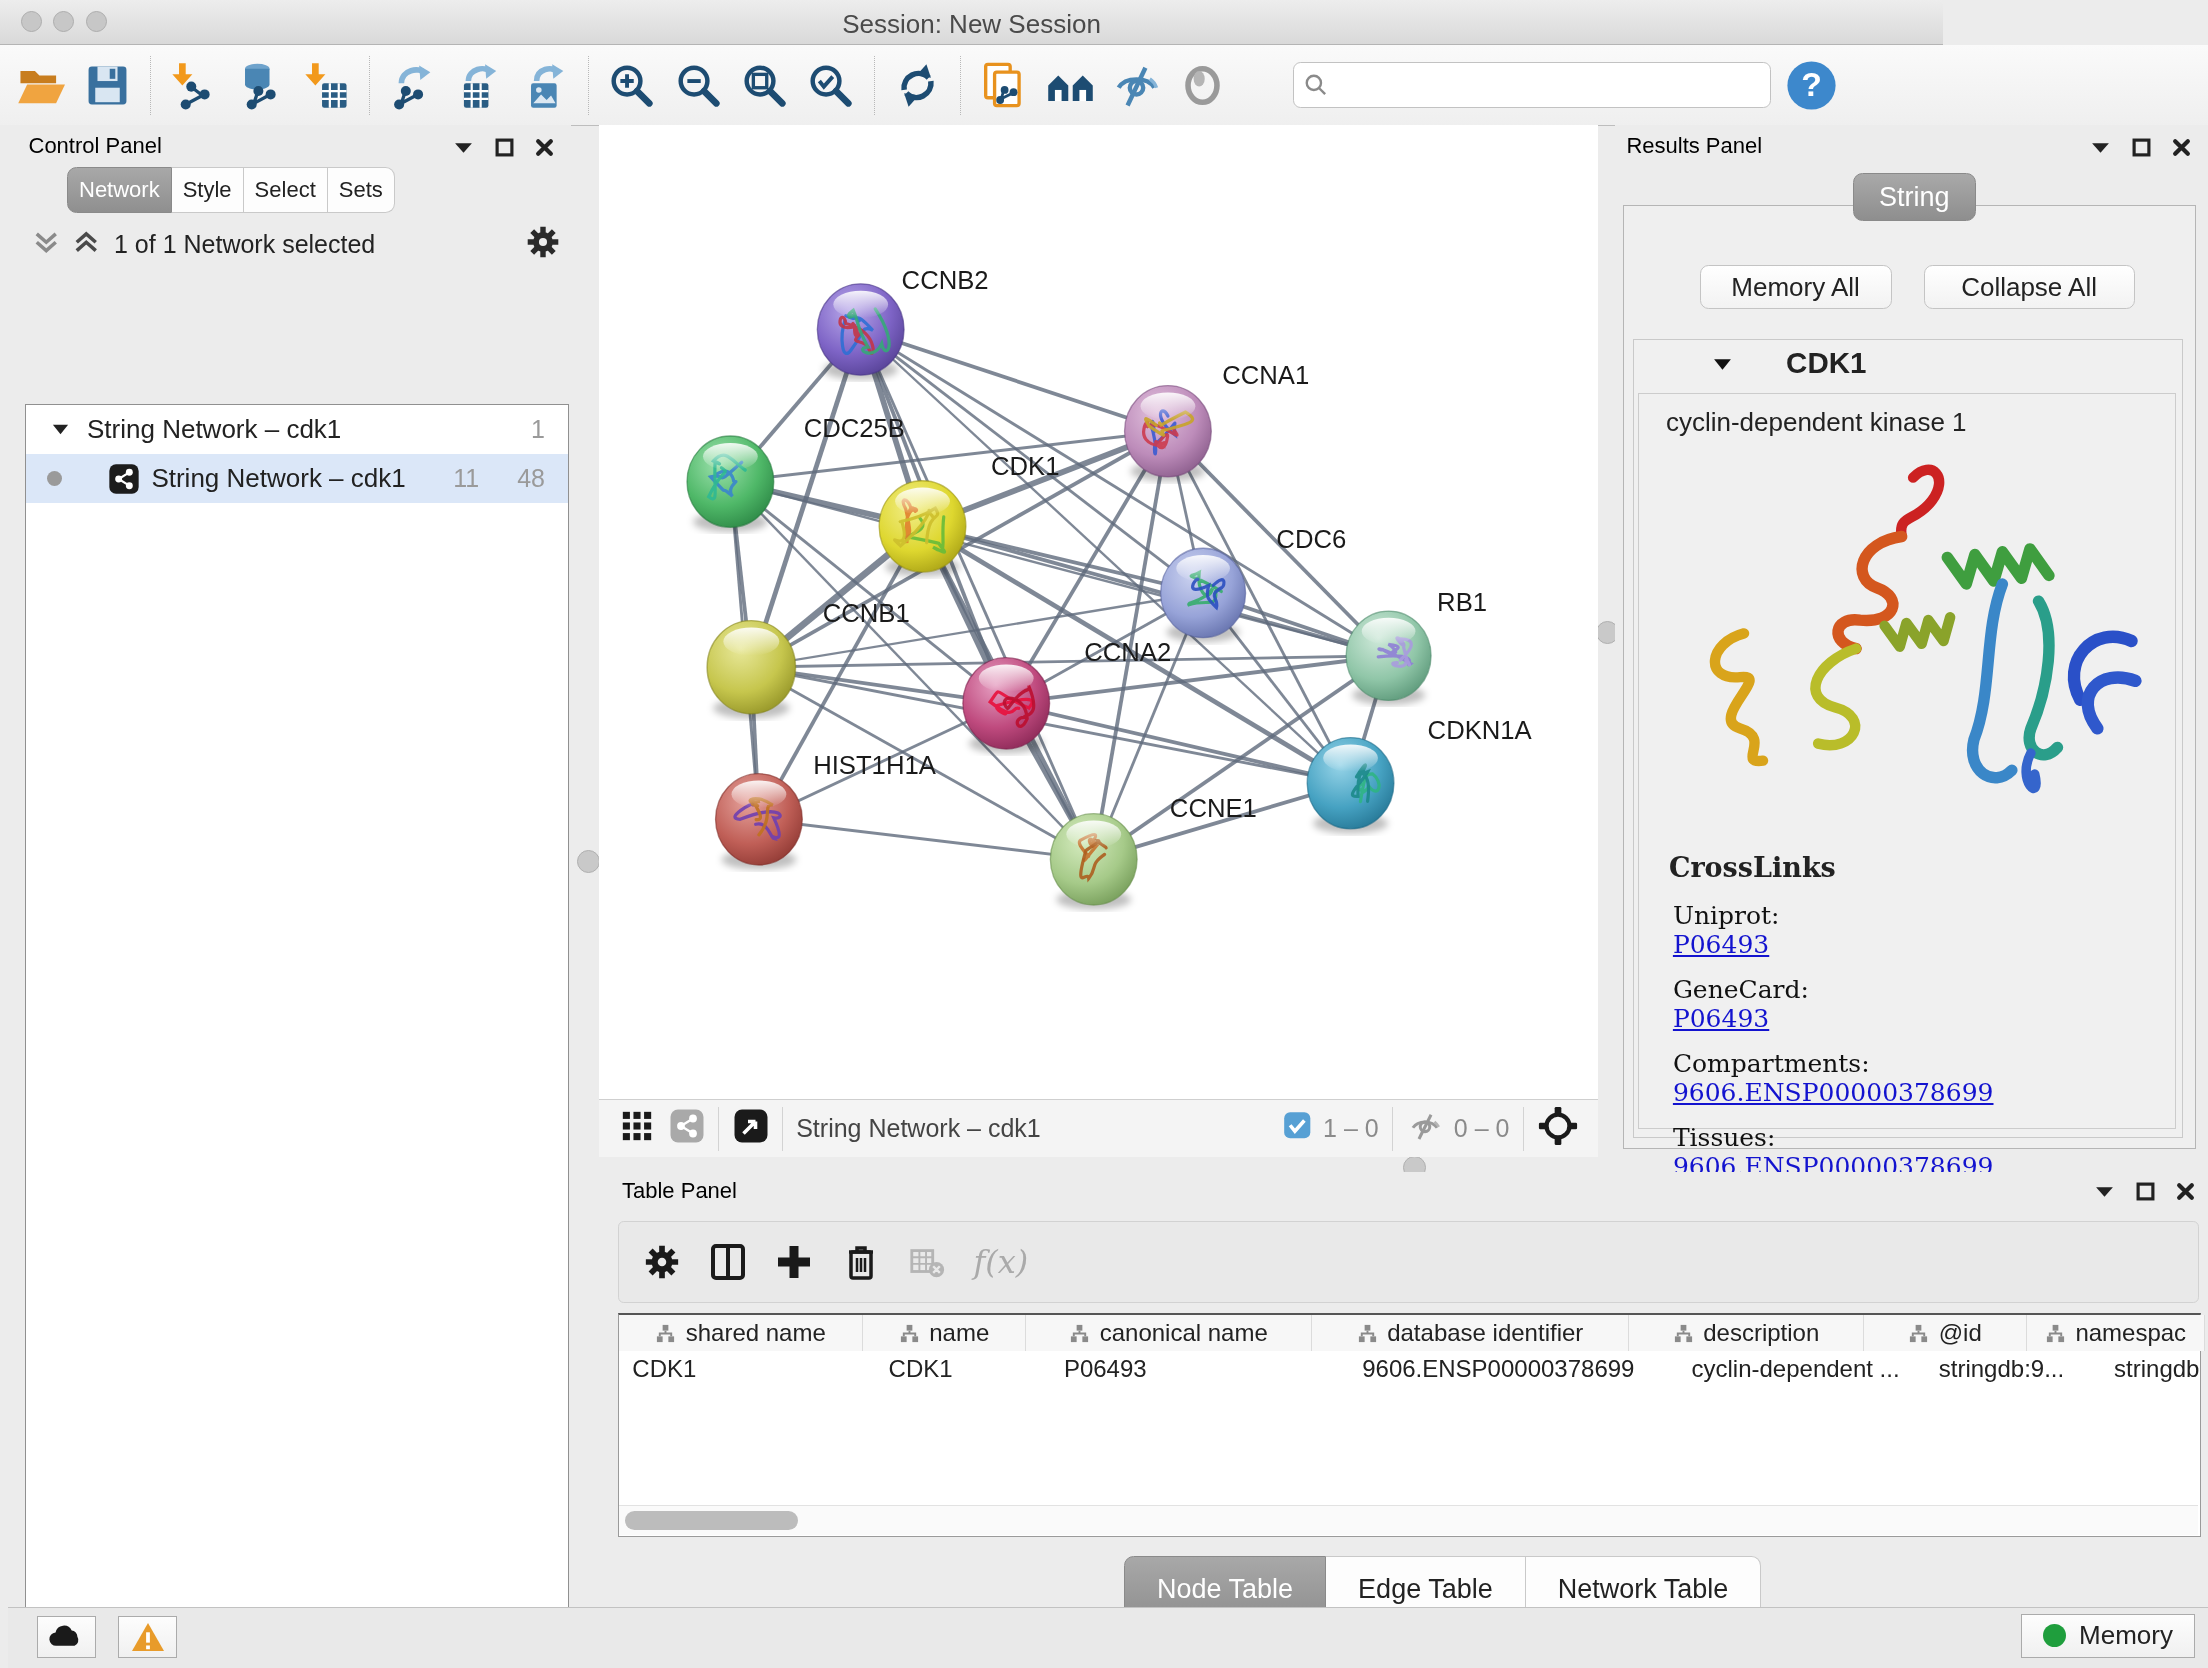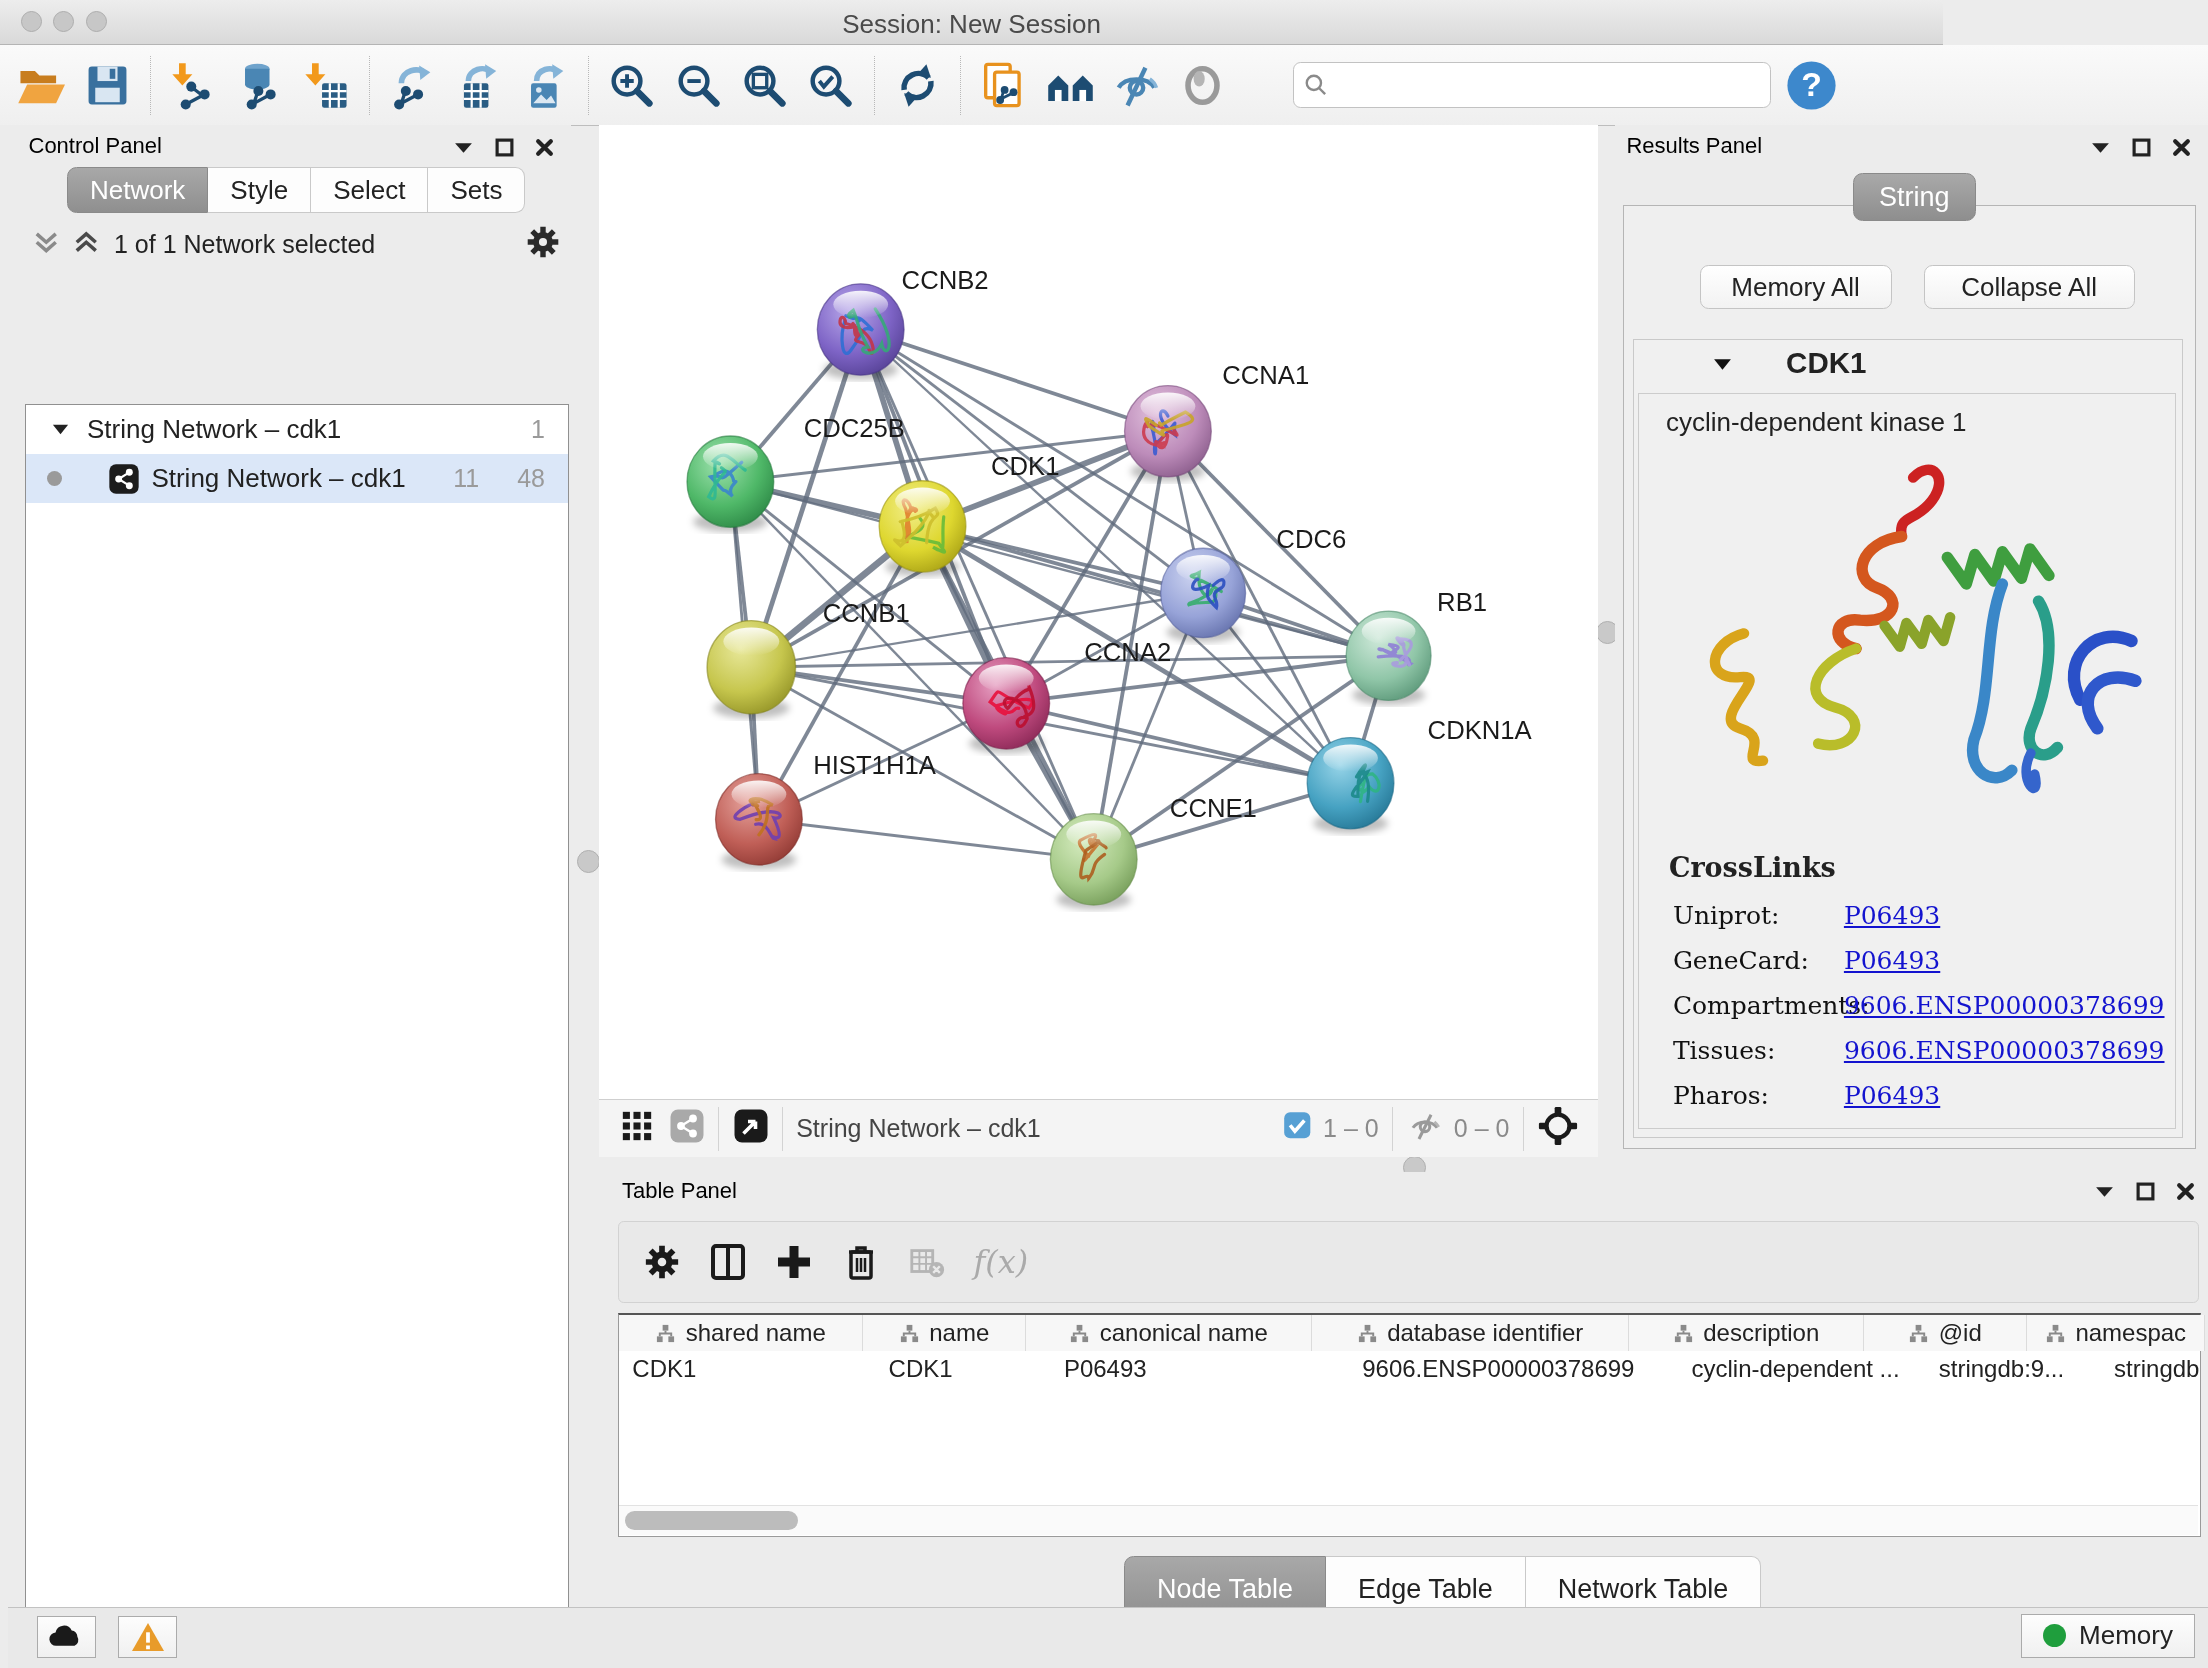--- a/index.html
+++ b/index.html
@@ -17,21 +17,21 @@
   .tbtn{width:55px;height:55px;margin:0 5.7px;display:flex;align-items:center;justify-content:center;}
   .tsep{width:0;height:59px;border-left:1.9px dotted #b8b8b8;margin:0 9.5px;}
   #search-wrap{margin-left:57px;width:476px;height:44px;background:#fff;border:1.9px solid #c2c2c2;
     border-radius:7.6px;display:flex;align-items:center;}
   #search-input{border:none;outline:none;font-size:23px;width:409px;background:transparent;}
   
   .panel-title{font-size:22px;color:#000000;}
   .winctl{display:flex;align-items:center;gap:21px;}
   
   #control-panel{left:0;top:125px;width:571px;height:1482px;background:#ececec;}
-  .tab{height:44px;line-height:44px;padding:0 22px;font-size:26px;background:#fdfdfd;
+  .tab{height:44px;line-height:44px;padding:0 11px;font-size:22px;background:#fdfdfd;
        border:1px solid #c9c9c9;border-left:none;cursor:default;}
   .tab:first-child{border-left:1px solid #c9c9c9;border-radius:9.5px 0 0 9.5px;}
   .tab:last-child{border-radius:0 9.5px 9.5px 0;}
   .tab.selected{background:linear-gradient(#a8a8a8,#8f8f8f);color:#fff;border-color:#8a8a8a;}
   .btab{height:48px;line-height:48px;padding:8px 32px;font-size:27px;background:#fdfdfd;
        border:1px solid #c9c9c9;border-left:none;}
   .btab:first-child{border-left:1px solid #c9c9c9;border-radius:9.5px 0 0 9.5px;}
   .btab:last-child{border-radius:0 9.5px 9.5px 0;}
   .btab.selected{background:linear-gradient(#a8a8a8,#8f8f8f);color:#fff;border-color:#8a8a8a;}
   #cp-tree{left:25px;top:279px;width:542px;height:1311px;background:#fff;border:1px solid #909090;}
@@ -47,21 +47,21 @@
   .gutter-handle{width:21px;height:21px;border-radius:50%;background:#c9c9c9;border:1px solid #b0b0b0;}
   
   #results-panel{left:1615px;top:125px;width:593px;height:1039px;background:#ececec;}
   #rp-box{left:7.6px;top:80px;width:571px;height:942px;border:1.9px solid #b5b5b5;background:#efefef;}
   #rp-tab{left:238px;top:48px;padding:1.9px 25px;height:42px;line-height:42px;font-size:27px;color:#fff;
      background:linear-gradient(#a9a9a9,#8e8e8e);border:1px solid #8a8a8a;border-radius:9.5px;z-index:5;}
   .rp-btn{height:42px;line-height:42px;padding:0 28.5px;background:linear-gradient(#fff,#f2f2f2);
      border:1px solid #c4c4c4;border-radius:8.6px;font-size:26px;text-align:center;}
   #rp-inner{left:9.5px;top:133px;width:548px;height:797px;border:1.9px solid #c9c9c9;background:#f0f0f0;}
   #rp-desc-box{left:3.8px;top:53px;width:536px;height:734px;border:1px solid #cccccc;}
-  .xlink-row{display:flex;font-family:"DejaVu Serif",serif;font-size:25px;margin:16px 0 16px 34px;}
+  .xlink-row{display:flex;font-family:"DejaVu Serif",serif;font-size:25px;margin:16px 0 16px 34px;flex-direction:column;}
   .xlink-label{width:171px;color:#111;}
   .xlink-val{color:#1313cf;text-decoration:underline;}
   
   #table-panel{left:599px;top:1172px;width:1609px;height:436px;background:#ececec;}
   #tp-toolbar{left:19px;top:49px;width:1579px;height:80px;background:#e9e9e9;border:1px solid #d2d2d2;
      border-radius:5.7px;display:flex;align-items:center;}
   #tp-table{left:19px;top:141px;width:1581px;height:221px;background:#fff;border:1px solid #9a9a9a;border-top:2.9px solid #555;}
   .th{display:flex;align-items:center;justify-content:center;gap:9.5px;font-size:24px;color:#222;
       border-right:1px solid #dcdcdc;height:36px;background:#f7f7f7;overflow:hidden;white-space:nowrap;}
   .td{font-size:24px;height:36px;line-height:36px;padding-left:13.3px;overflow:hidden;white-space:nowrap;}

